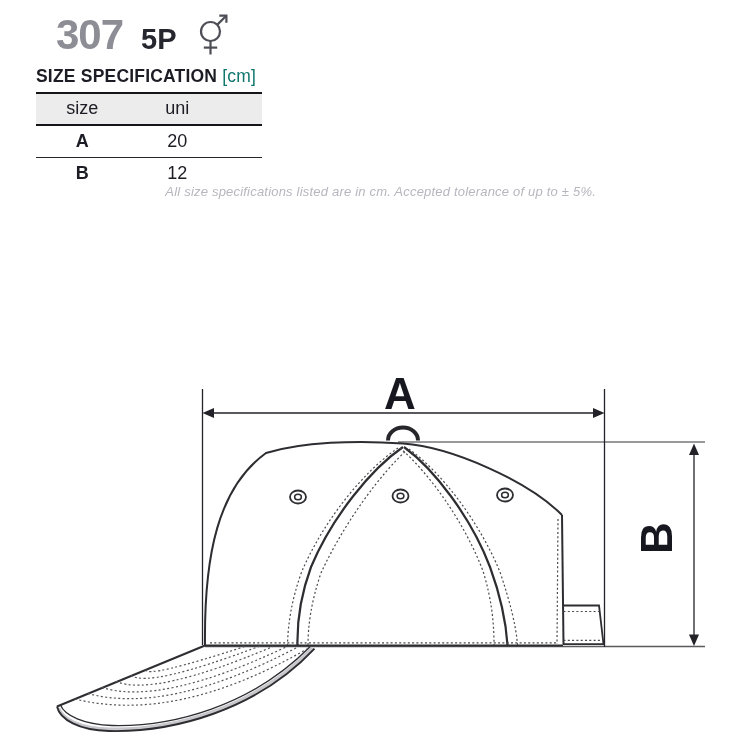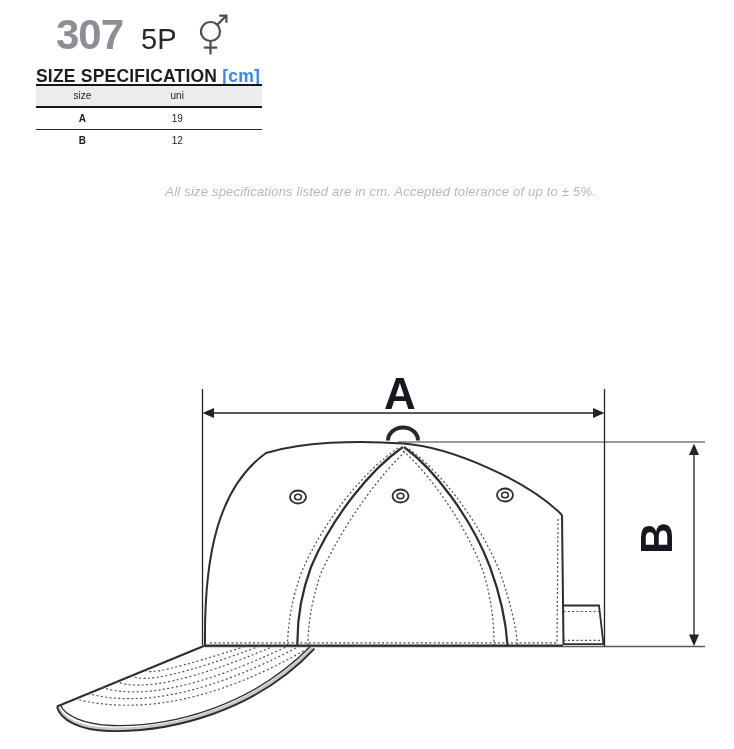--- a/index.html
+++ b/index.html
@@ -12,36 +12,36 @@
 
   
   .title-row{
     position:absolute;left:36px;top:4px;
     display:flex;align-items:baseline;gap:18px;margin-left:20px;
   }
   .product-number{
     font-size:42px;font-weight:800;letter-spacing:-1px;color:#8d8d95;line-height:1;
   }
   .product-code{
-    font-size:29px;font-weight:400;color:#26262e;line-height:1;
+    font-size:29px;font-weight:700;color:#26262e;line-height:1;
   }
   .gender-symbol{position:relative;top:7px;margin-left:2px;}
 
   
   .spec-heading{
     position:absolute;left:36px;top:66px;margin:0;
     font-size:17.5px;font-weight:800;letter-spacing:.2px;color:#1c1c24;
     white-space:nowrap;
   }
-  .spec-heading .unit{color:#3b82f6;font-weight:700;}
+  .spec-heading .unit{color:#0f766e;font-weight:400;}
 
   table.size-table{
-    position:absolute;left:36px;top:84px;width:226px;
+    position:absolute;left:36px;top:92px;width:226px;
     border-collapse:collapse;table-layout:fixed;
-    font-size:10px;color:#1c1c24;
+    font-size:18px;color:#1c1c24;
     border-top:2.5px solid #141419;
   }
   table.size-table col.c1{width:41%;}
   table.size-table col.c2{width:43%;}
   table.size-table col.c3{width:16%;}
   table.size-table thead tr{background:#ececec;}
   table.size-table thead th{
     font-weight:400;text-align:center;padding:4px 0 5px 0;
     border-bottom:2.5px solid #141419;
   }
@@ -94,21 +94,21 @@
     <thead>
       <tr>
         <th>size</th>
         <th class="col-uni">uni</th>
         <th></th>
       </tr>
     </thead>
     <tbody>
       <tr>
         <td class="dim">A</td>
-        <td>19</td>
+        <td>20</td>
         <td></td>
       </tr>
       <tr>
         <td class="dim">B</td>
         <td>12</td>
         <td></td>
       </tr>
     </tbody>
   </table>
 

